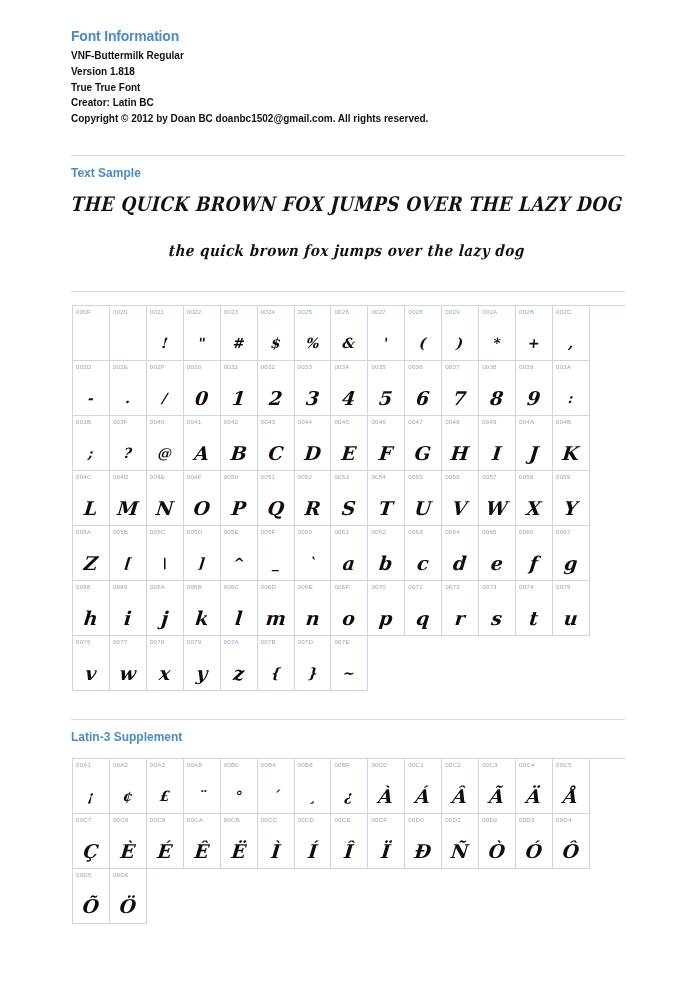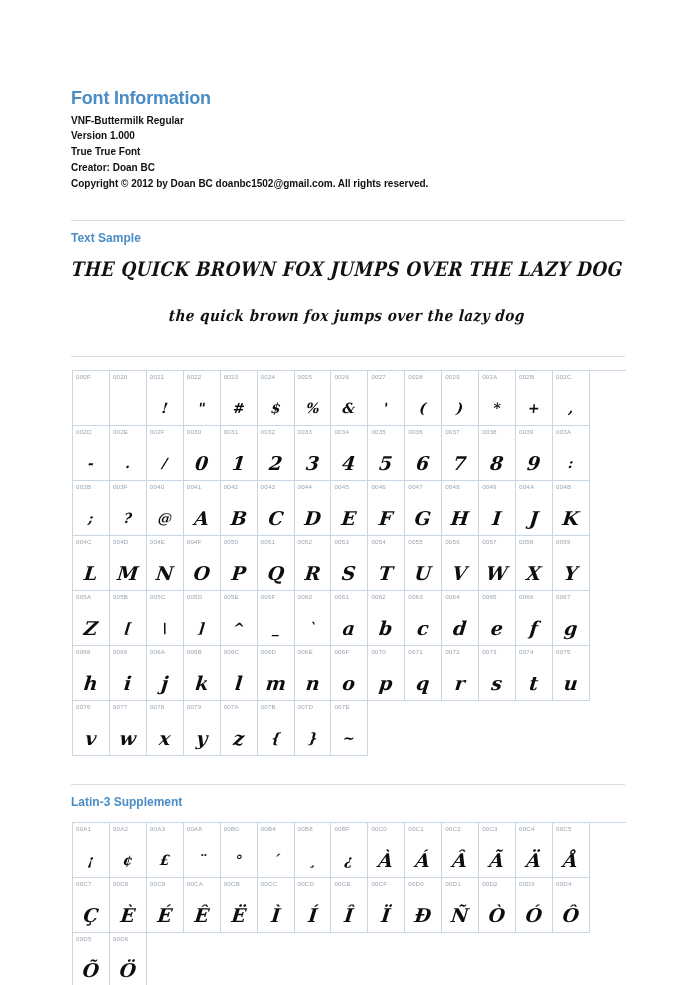--- a/index.html
+++ b/index.html
@@ -19,26 +19,26 @@
     position: absolute;
     left: 0; top: 0;
     width: 696px;
     height: 985px;
     box-sizing: border-box;
     padding: 0 71px;
   }
 
   
   .doc-title {
-    font-size: 18px;
+    font-size: 14px;
     font-weight: bold;
     color: #4a8cc4;
     letter-spacing: -0.2px;
     margin: 0;
-    padding-top: 88px;
+    padding-top: 28px;
     line-height: 1.15;
   }
   .meta-list {
     margin: 0;
     padding: 4px 0 0 0;
     list-style: none;
   }
   .meta-list li {
     font-size: 10px;
     font-weight: bold;
@@ -146,23 +146,23 @@
 </style>
 </head>
 <body>
 
 <div class="page">
 
   <h1 class="doc-title">Font Information</h1>
 
   <ul class="meta-list">
     <li>VNF-Buttermilk Regular</li>
-    <li>Version 1.000</li>
+    <li>Version 1.818</li>
     <li>True True Font</li>
-    <li>Creator: Doan BC</li>
+    <li>Creator: Latin BC</li>
     <li>Copyright © 2012 by Doan BC doanbc1502@gmail.com. All rights reserved.</li>
   </ul>
 
   <div class="spacer-md"></div>
 
   <div class="section">
     <div class="rule"></div>
     <h2 class="section-title">Text Sample</h2>
     <div class="sample-wrap">
       <div class="sample-line sample-upper">THE QUICK BROWN FOX JUMPS OVER THE LAZY DOG</div>

